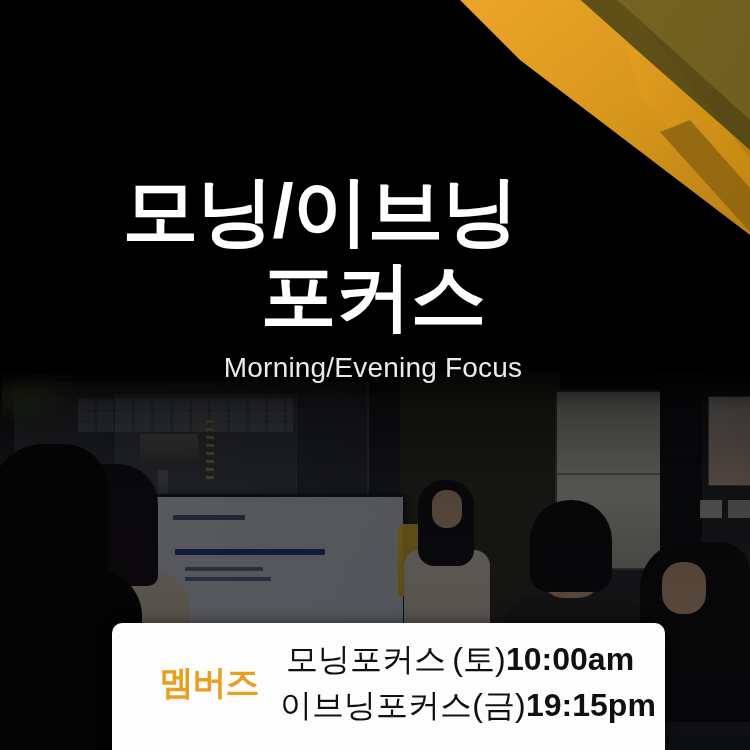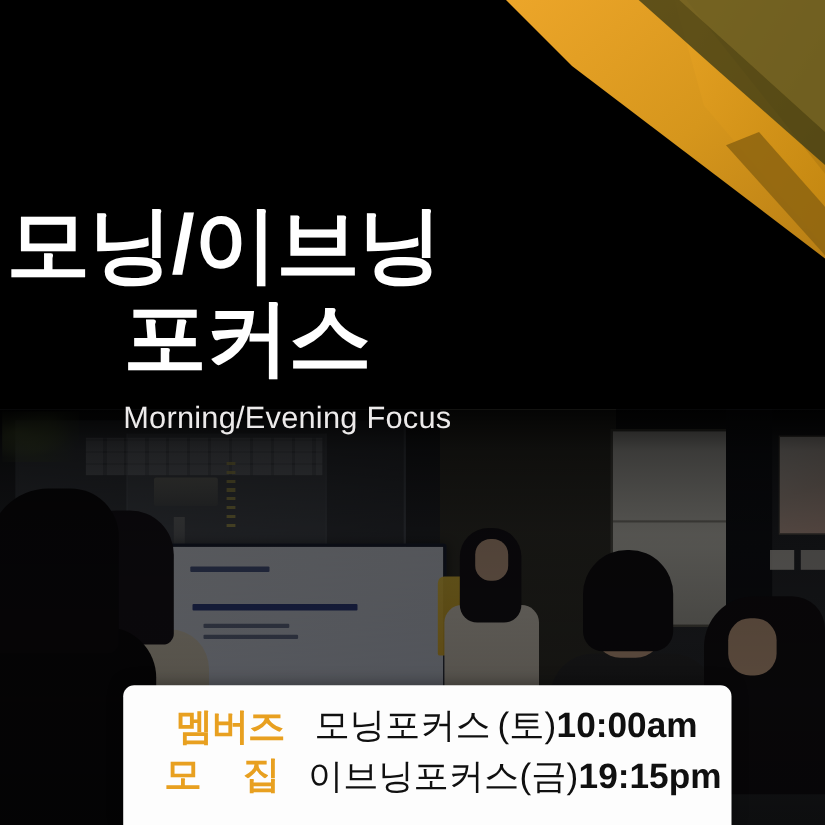--- a/index.html
+++ b/index.html
@@ -279,23 +279,23 @@
     left: 0; top: 0; width: 750px; height: 260px;
     overflow: hidden;
     pointer-events: none;
   }
   .bands svg { display: block; }
 
   
   .headline {
     position: absolute;
     left: 0;
-    top: 180px;
+    top: 168px;
     width: 634px;
-    text-align: left;
+    text-align: center;
     z-index: 5;
   }
   .title-line {
     display: block;
     color: #ffffff;
     font-family: "Liberation Sans", sans-serif;
     font-weight: 700;
     font-size: 76px;
     line-height: 1.12;
     letter-spacing: -1px;
@@ -445,21 +445,20 @@
   <div class="headline">
     <span class="title-line l1">모닝/이브닝</span>
     <span class="title-line l2">포커스</span>
     <span class="subtitle">Morning/Evening Focus</span>
   </div>
 
   <div class="info-card">
 
     <div class="recruit">
       <span class="r1">멤버즈</span>
-      <span class="r2">모 집</span>
     </div>
 
     <div class="schedule">
       <div class="sched-row">
         <span class="sched-name">모닝포커스</span>
         <span class="sched-day">(토)</span>
         <span class="sched-time">10:00am</span>
       </div>
       <div class="sched-row">
         <span class="sched-name">이브닝포커스</span>

